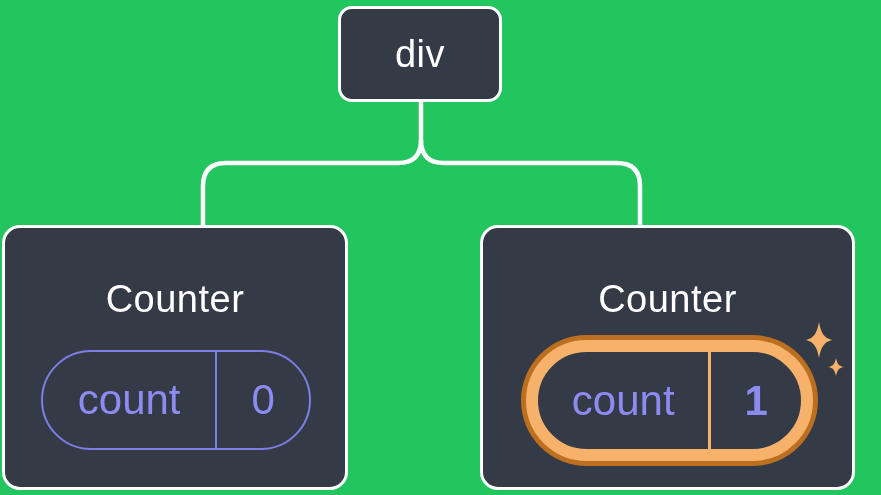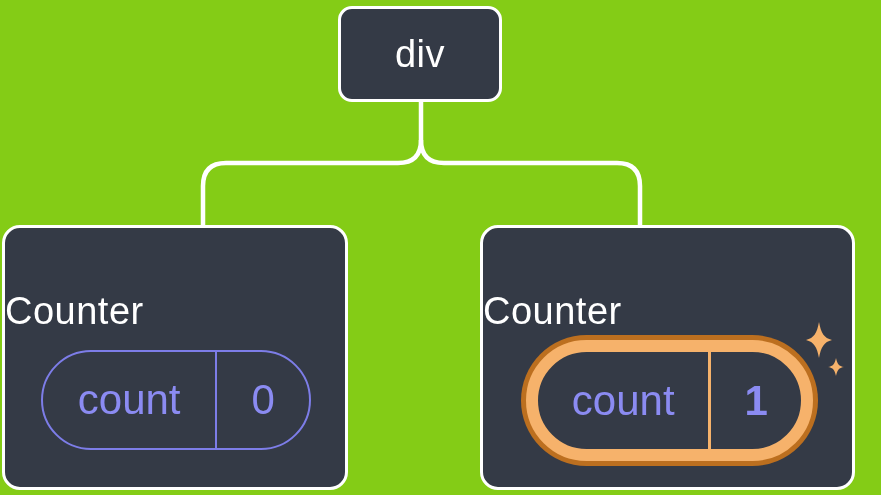--- a/index.html
+++ b/index.html
@@ -1,38 +1,38 @@
 <!DOCTYPE html>
 <html><head>
 <meta charset="utf-8">
 <style>
   html,body{margin:0;padding:0;background:#4C6972;}
   .canvas{
     position:relative;width:881px;height:495px;overflow:hidden;
-    background:#84cc16;
+    background:#22c55e;
     font-family:"Liberation Sans",sans-serif;
     -webkit-font-smoothing:antialiased;
   }
   .connector{position:absolute;left:0;top:0;width:881px;height:495px;}
 
   .node-root{
     position:absolute;left:338px;top:6px;width:164px;height:96px;
     box-sizing:border-box;background:#343A46;border:3.5px solid #FFFFFF;
     border-radius:14px;display:flex;align-items:center;justify-content:center;
   }
   .node-root .label{color:#FFFFFF;font-size:38px;font-weight:400;letter-spacing:.5px;}
 
   .card{
     position:absolute;top:225px;height:265px;box-sizing:border-box;
     background:#343A46;border:3.5px solid #FFFFFF;border-radius:18px;
   }
   .card--left{left:2px;width:346px;}
   .card--right{left:480px;width:375px;}
   .card-title{
-    position:absolute;top:64px;left:0;width:100%;text-align:left;
+    position:absolute;top:52px;left:0;width:100%;text-align:center;
     color:#FFFFFF;font-size:38px;font-weight:500;line-height:1;letter-spacing:.5px;
   }
 
   .pill{
     position:absolute;box-sizing:border-box;border-radius:999px;
     display:flex;align-items:stretch;overflow:hidden;
     color:#8B8BF2;font-size:42px;
   }
   .pill .cell{display:flex;align-items:center;justify-content:center;}
   .pill .cell--key{flex:0 0 64.8%;}

